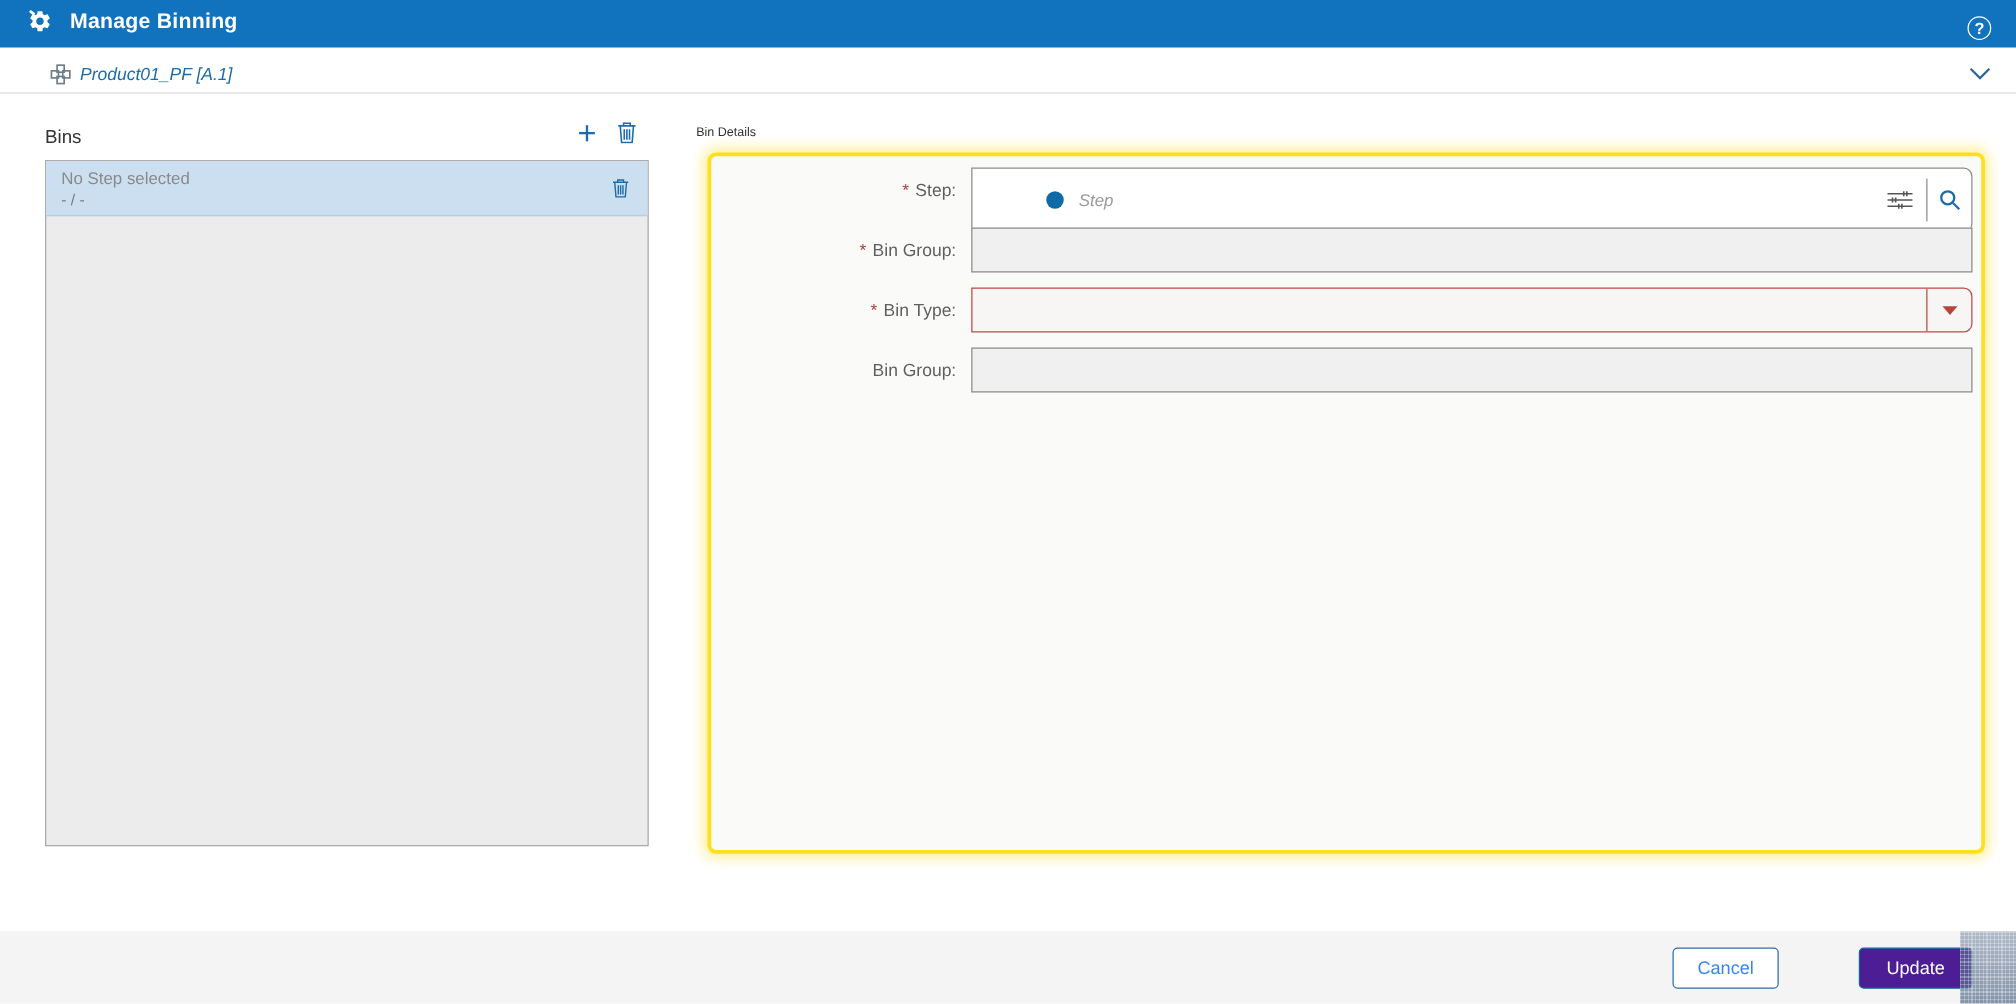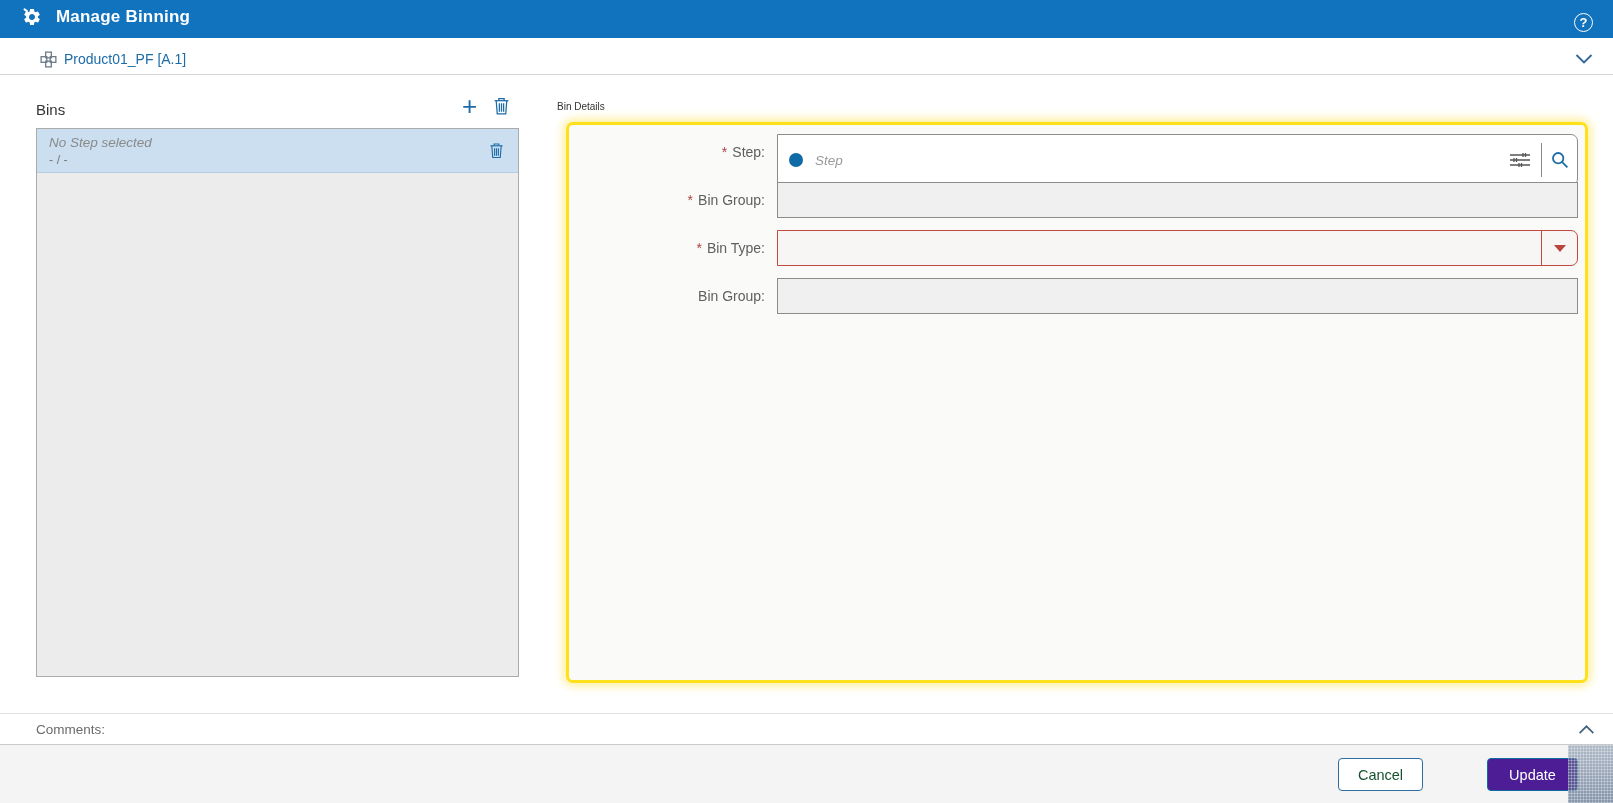--- a/index.html
+++ b/index.html
@@ -12,51 +12,51 @@
   .titlebar .gear { width:20px; height:20px; color:#ffffff; margin:0 8px 0 8px; position:relative; }
   .titlebar .title { color:#ffffff; font-size:17px; font-weight:600; letter-spacing:.2px; margin-left:6px; }
   .help-btn { position:absolute; right:20px; top:13px; width:19px; height:19px; border:1.6px solid #ffffff;
               border-radius:50%; color:#ffffff; font-size:13px; font-weight:700; display:flex;
               align-items:center; justify-content:center; cursor:pointer; }
 
   
   .contextbar { position:absolute; left:0; top:44px; width:1613px; height:31px; background:#ffffff;
                 border-bottom:1px solid #d8d8d8; display:flex; align-items:center; padding-left:40px; }
   .contextbar .prod-icon { width:17px; height:17px; color:#6f7d8a; margin-right:7px; }
-  .contextbar .prod-name { color:#1B6CA8; font-size:14px; }
+  .contextbar .prod-name { color:#1B6CA8; font-size:14px;font-style:italic; }
   .ctx-chevron { position:absolute; right:20px; top:9px; width:18px; height:12px; color:#2E689C; cursor:pointer; }
 
   
   .main { position:absolute; left:0; top:75px; width:1613px; height:638px; background:#ffffff; }
 
   
   .bins-title { position:absolute; left:36px; top:26px; font-size:15px; color:#333333; }
   .bins-actions { position:absolute; left:462px; top:20px; display:flex; align-items:center; gap:16px; }
   .add-btn { color:#1B6CA8; font-size:26px; font-weight:300; line-height:22px; cursor:pointer; }
   .trash { width:17px; height:18px; color:#1B6CA8; cursor:pointer; }
   .bins-list { position:absolute; left:36px; top:53px; width:483px; height:549px; background:#ECECEC;
                border:1px solid #ABABAB; }
   .bin-item { position:relative; height:44px; background:#CBDFF0; border-bottom:1px solid #b6cee2; padding:5px 12px; cursor:pointer; }
-  .bin-item .l1 { font-style:italic; color:#8a8a8a; font-size:13.5px; line-height:18px; }
+  .bin-item .l1 { color:#8a8a8a; font-size:13.5px; line-height:18px; }
   .bin-item .l2 { color:#7a7a7a; font-size:12.5px; line-height:16px; }
   .bin-item .trash { position:absolute; right:14px; top:13px; width:15px; height:17px; }
 
   
   .details-title { position:absolute; left:557px; top:26px; font-size:10px; color:#333333; }
   .details-box { position:absolute; left:566px; top:47px; width:1022px; height:561px; background:#FAFAF9;
                  border:3px solid #FFE01A; border-radius:7px;
                  box-shadow:0 0 10px 3px rgba(255,216,0,.40); }
   .frow { position:absolute; left:0; width:100%; height:36px; }
   .frow .flabel { position:absolute; left:0; top:0; width:196px; height:36px; display:flex;
                   align-items:center; justify-content:flex-end; font-size:14px; color:#5f5f5f; }
   .req { color:#A94442; margin-right:5px; font-size:14px; }
   .fctrl { position:absolute; left:208px; right:7px; top:0; height:36px; }
 
   .lookup { display:flex; align-items:center; height:52px; background:#ffffff; border:1px solid #8C8C8C;
-            border-radius:0 7px 7px 0; }
+            border-radius:0 7px 7px 0;padding-left:48px; }
   .lookup .dot { width:14px; height:14px; border-radius:50%; background:#0F6BA5; margin-left:11px; flex:none; }
   .lookup input { flex:1; border:none; outline:none; background:transparent; margin-left:12px;
                   font-family:"Liberation Sans", sans-serif; font-size:13.5px; color:#333; }
   .lookup input::placeholder { font-style:italic; color:#9a9a9a; opacity:1; }
   .tune { width:22px; height:16px; color:#555555; margin-right:10px; flex:none; cursor:pointer; }
   .search-seg { width:36px; height:34px; border-left:1px solid #8C8C8C; display:flex; align-items:center;
                 justify-content:center; cursor:pointer; flex:none; }
   .search-seg svg { width:18px; height:18px; color:#1B6CA8; }
 
   .txt-input { width:100%; height:36px; background:#F0F0F0; border:1px solid #8C8C8C; outline:none;
@@ -71,21 +71,21 @@
   
   .commentsbar { position:absolute; left:0; top:713px; width:1613px; height:32px; background:#ffffff;
                  border-top:1px solid #E2E2E2; border-bottom:1px solid #C9C9C9; }
   .commentsbar .clabel { position:absolute; left:36px; top:0; line-height:31px; font-size:13.5px; color:#6b6b6b; }
   .comments-chevron { position:absolute; right:18px; top:10px; width:17px; height:11px; color:#44607A; cursor:pointer; }
 
   
   .footer { position:absolute; left:0; top:745px; width:1613px; height:58px; background:#F4F4F4; }
   .btn { position:absolute; top:13px; height:33px; border-radius:4px; font-family:"Liberation Sans", sans-serif;
          font-size:14.5px; display:flex; align-items:center; justify-content:center; cursor:pointer; }
-  .btn-cancel { left:1338px; width:85px; background:#ffffff; border:1px solid #2E6DA4; color:#14532d; }
+  .btn-cancel { left:1338px; width:85px; background:#ffffff; border:1px solid #2E6DA4; color:#3b82f6; }
   .btn-update { left:1487px; width:91px; background:#4c1d95; border:1px solid #0E6A9F; color:#ffffff; }
   .artifact { position:absolute; left:1568px; top:0; width:45px; height:58px;
               background-color:rgba(99,122,150,.42);
               background-image:
                 repeating-linear-gradient(0deg, rgba(255,255,255,.28) 0 1px, transparent 1px 3px),
                 repeating-linear-gradient(90deg, rgba(255,255,255,.28) 0 1px, transparent 1px 3px),
                 linear-gradient(180deg, rgba(120,140,165,.15), rgba(88,110,138,.55)); }
 
   svg { display:block; }
 </style>
@@ -210,28 +210,20 @@
           <span>Bin Group:</span>
         </div>
         <div class="fctrl">
           <input class="txt-input" type="text" value="" style="">
         </div>
       </div>
 
     </div>
   </div>
 
-  <div class="commentsbar">
-    <span class="clabel">Comments:</span>
-    <span class="comments-chevron">
-      <svg viewBox="0 0 18 12" fill="none" stroke="currentColor" stroke-width="1.8" width="17" height="11">
-        <polyline points="1.5,10 9,2.5 16.5,10"></polyline>
-      </svg>
-    </span>
-  </div>
 
   <div class="footer">
     <div class="btn btn-cancel">Cancel</div>
     <div class="btn btn-update">Update</div>
     <div class="artifact"></div>
   </div>
 
 </div>
 
 </body></html>

